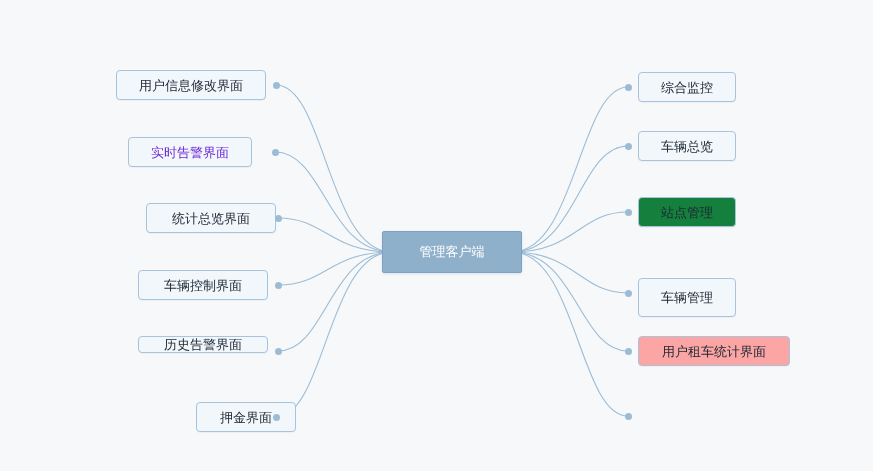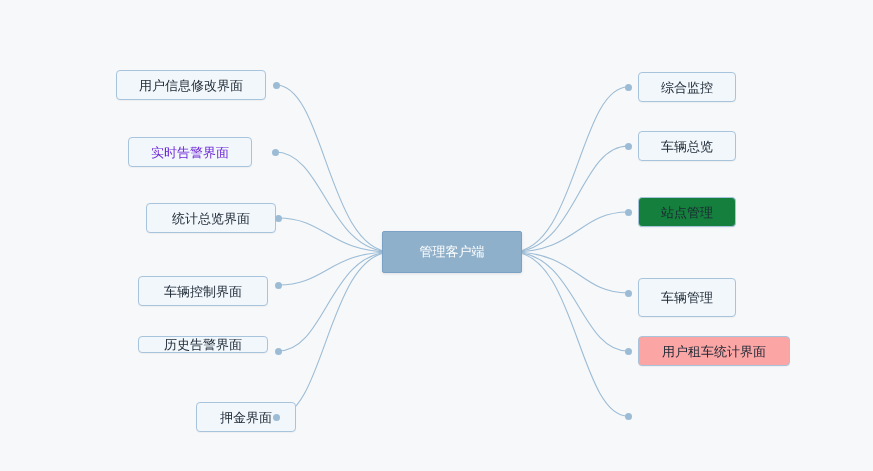--- a/index.html
+++ b/index.html
@@ -77,21 +77,21 @@
       <path d="M 512 252 C 575.8 252, 579.28 351, 628 351" fill="none" stroke="#9cbcd6" stroke-width="1.1"></path>
       <path d="M 512 252 C 575.8 252, 579.28 416, 628 416" fill="none" stroke="#9cbcd6" stroke-width="1.1"></path>
     </svg>
 <div class="center-node" style="left: 382px; top: 231px; width: 140px; height: 42px; background: rgb(143, 176, 203); border-color: rgb(123, 162, 196); color: rgb(255, 255, 255);">管理客户端</div>
     <div class="node" style="left: 116px; top: 70px; width: 150px; height: 30px; background: rgb(242, 247, 251); border-color: rgb(168, 196, 221); color: rgb(27, 39, 51);">用户信息修改界面</div>
     <div class="dot" style="left: 272.5px; top: 81.5px; background: rgb(156, 188, 214);"></div>
     <div class="node" style="left: 128px; top: 137px; width: 124px; height: 30px; background: rgb(242, 247, 251); border-color: rgb(168, 196, 221); color: #6d28d9;">实时告警界面</div>
     <div class="dot" style="left: 271.5px; top: 148.5px; background: rgb(156, 188, 214);"></div>
     <div class="node" style="left: 146px; top: 203px; width: 130px; height: 30px; background: rgb(242, 247, 251); border-color: rgb(168, 196, 221); color: rgb(27, 39, 51);">统计总览界面</div>
     <div class="dot" style="left: 274.5px; top: 214.5px; background: rgb(156, 188, 214);"></div>
-    <div class="node" style="left: 138px; top: 270px; width: 130px; height: 30px; background: rgb(242, 247, 251); border-color: rgb(168, 196, 221); color: rgb(27, 39, 51); margin-top: 6px;">车辆控制界面</div>
+    <div class="node" style="left: 138px; top: 270px; width: 130px; height: 30px; background: rgb(242, 247, 251); border-color: rgb(168, 196, 221); color: rgb(27, 39, 51);">车辆控制界面</div>
     <div class="dot" style="left: 274.5px; top: 281.5px; background: rgb(156, 188, 214);"></div>
     <div class="node" style="left: 138px; top: 336px; width: 130px; height: 17px; background: rgb(242, 247, 251); border-color: rgb(168, 196, 221); color: rgb(27, 39, 51);">历史告警界面</div>
     <div class="dot" style="left: 274.5px; top: 347.5px; background: rgb(156, 188, 214);"></div>
     <div class="node" style="left: 166px; top: 402px; width: 100px; height: 30px; background: rgb(242, 247, 251); border-color: rgb(168, 196, 221); color: rgb(27, 39, 51); margin-left: 30px;">押金界面</div>
     <div class="dot" style="left: 272.5px; top: 413.5px; background: rgb(156, 188, 214);"></div>
     <div class="node" style="left: 638px; top: 72px; width: 98px; height: 30px; background: rgb(242, 247, 251); border-color: rgb(168, 196, 221); color: rgb(27, 39, 51);">综合监控</div>
     <div class="dot" style="left: 624.5px; top: 83.5px; background: rgb(156, 188, 214);"></div>
     <div class="node" style="left: 638px; top: 131px; width: 98px; height: 30px; background: rgb(242, 247, 251); border-color: rgb(168, 196, 221); color: rgb(27, 39, 51);">车辆总览</div>
     <div class="dot" style="left: 624.5px; top: 142.5px; background: rgb(156, 188, 214);"></div>
     <div class="node" style="left: 638px; top: 197px; width: 98px; height: 30px; background: #15803d; border-color: rgb(168, 196, 221); color: rgb(27, 39, 51);">站点管理</div>

